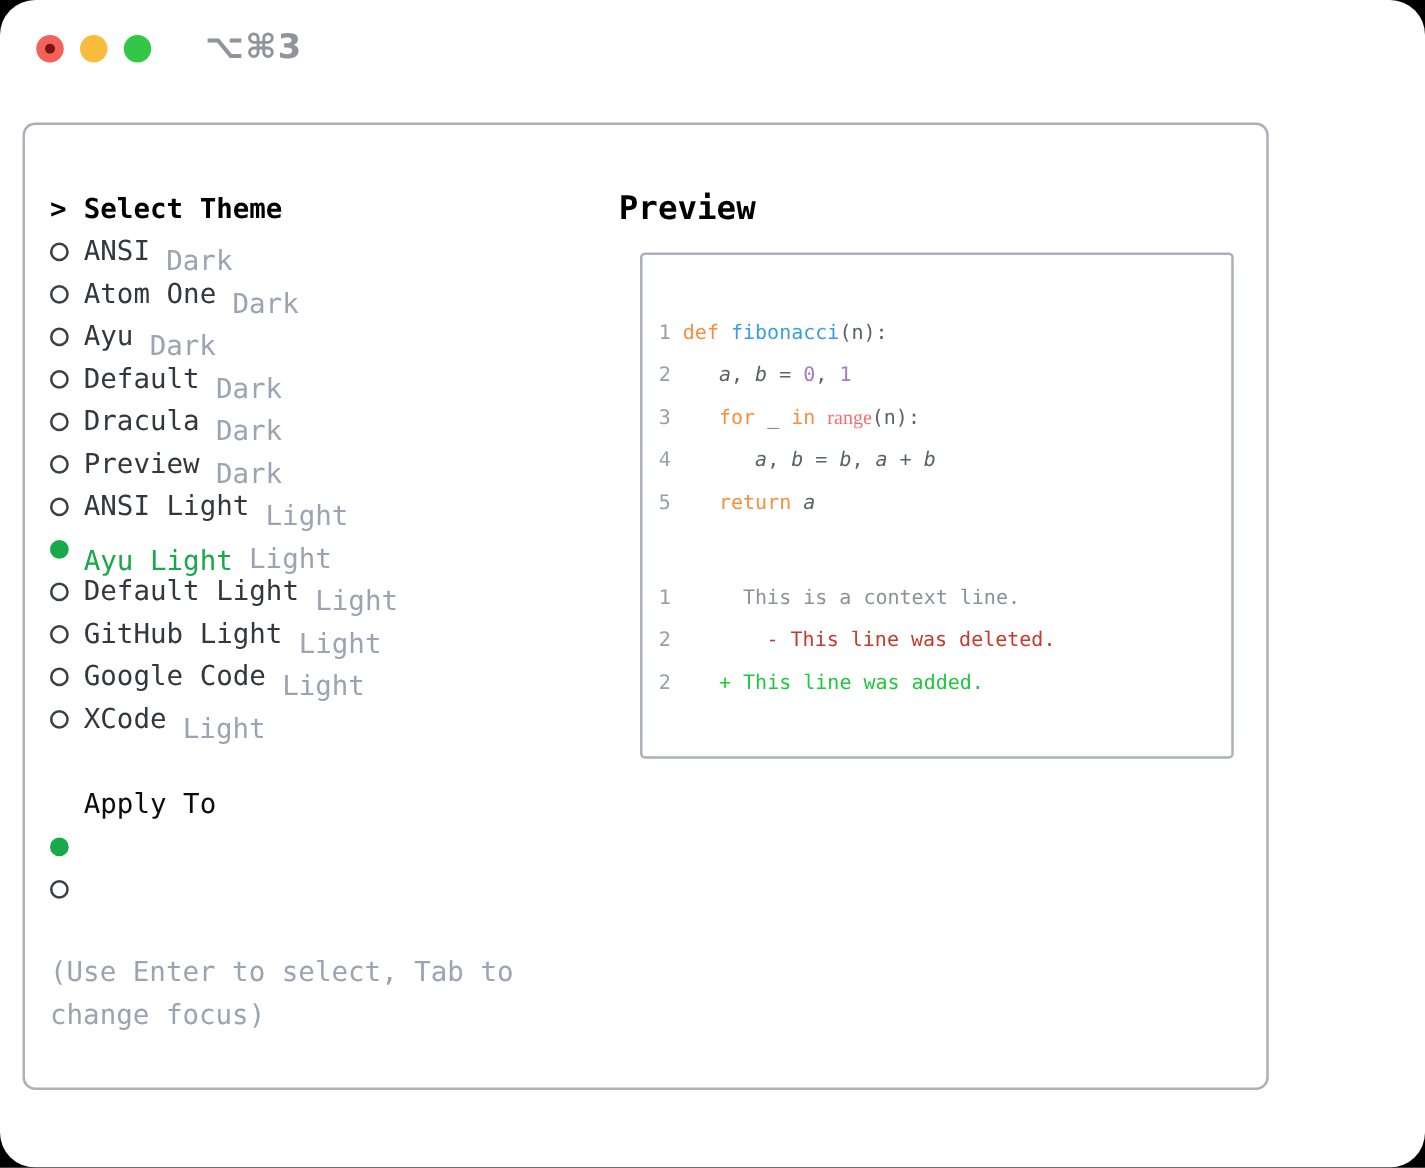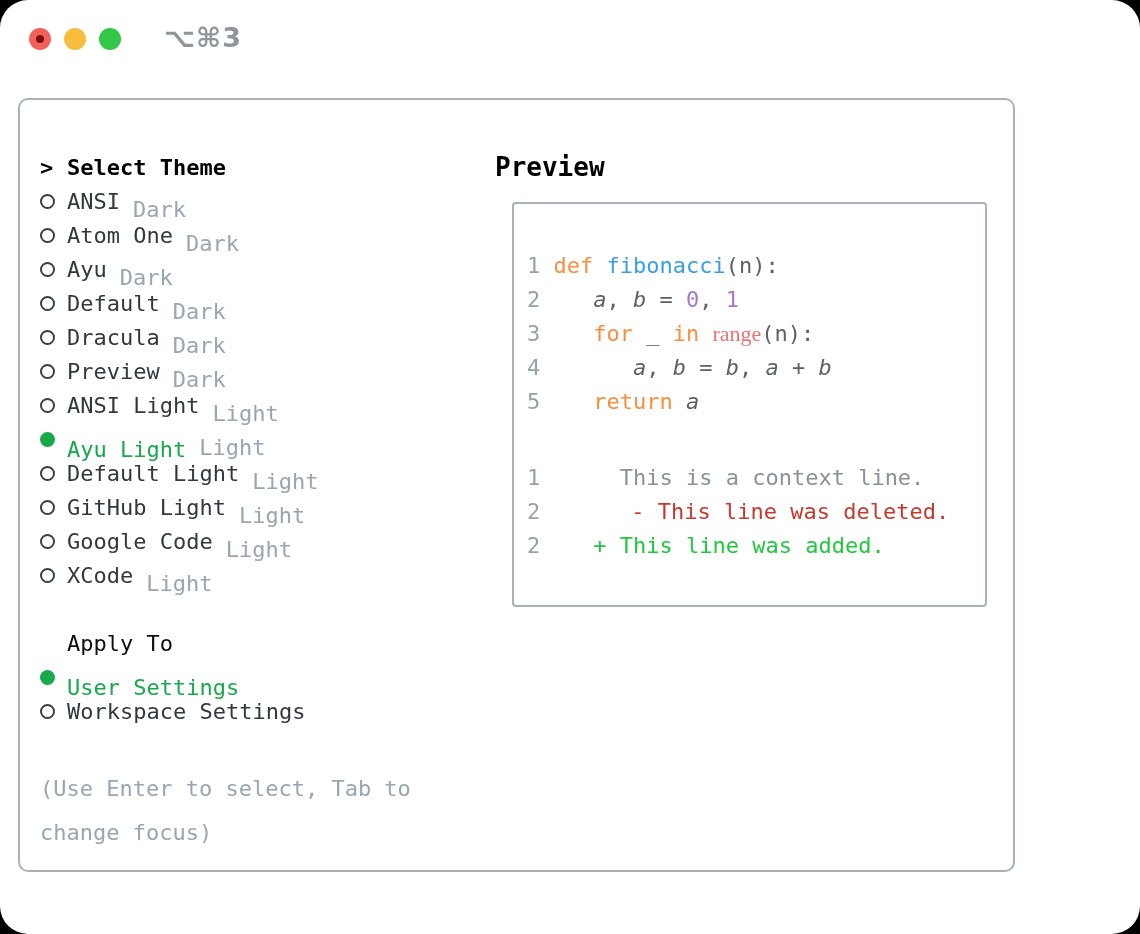--- a/index.html
+++ b/index.html
@@ -36,32 +36,32 @@
   .mk{width:27px;display:flex;align-items:center;flex:none;}
   .mk-char{font-weight:bold;color:#000;}
   .dot{display:inline-block;width:15px;height:15px;border:2px solid #3a4047;border-radius:50%;box-sizing:border-box;}
   .dot.fill{background:var(--accent_green);border-color:var(--accent_green);}
   .lb{white-space:pre;}
   .hdr .lb{font-weight:bold;color:#000;}
   .apply-hdr .lb{color:#0c0d0f;}
   .tg{color:var(--muted_gray);padding-left:13px;white-space:pre;margin-top:16px;}
   .sel .lb{color:var(--accent_green);margin-top:20px;}
   .spacer{height:34px;}
-  .hint-line{height:34px;line-height:34px;color:var(--muted_gray);white-space:pre;margin-top:10px;}
+  .hint-line{height:34px;line-height:34px;color:var(--muted_gray);white-space:pre;}
   
   .preview-title{
     position:absolute;left:475px;top:50px;height:34px;line-height:34px;
     font-size:26px;font-weight:bold;color:#000;
   }
   .pbox{
     position:absolute;left:492px;top:102px;width:475px;height:405px;
     border:2px solid var(--panel_border);border-radius:4px;box-sizing:border-box;
     padding:45px 0 0 13px;overflow:hidden;background:#fff;
   }
-  .cl{height:34px;line-height:34px;font-size:22px;white-space:pre;}
+  .cl{height:34px;line-height:34px;font-size:16px;white-space:pre;}
   .cl.gap{height:42px;}
   .sg-ln{color:var(--line_number);}
   .sg-p{color:var(--code_text);}
   .sg-v{color:var(--code_text);font-style:italic;}
   .sg-kw{color:var(--keyword_orange);}
   .sg-fn{color:var(--function_blue);}
   .sg-rng{color:var(--builtin_coral);font-family:Liberation Serif, serif;}
   .sg-num{color:var(--number_purple);}
   .sg-ctx{color:var(--diff_context);}
   .sg-del{color:var(--diff_deleted);margin-left:38px;}
@@ -179,27 +179,25 @@
       <div class="row apply-hdr">
         <span class="mk"></span>
         <span class="lb">Apply To</span>
       </div>
 
       <div id="apply-list">
           <div class="row item sel">
             <span class="mk">
               <i class="dot fill"></i>
             </span>
-            <span class="lb">User Settings</span>
-          </div>
-          <div class="row item">
-            <span class="mk">
-              <i class="dot"></i>
-            </span>
-            <span class="lb">Workspace Settings</span>
+          </div>
+          <div class="row item">
+            <span class="mk">
+              <i class="dot"></i>
+            </span>
           </div>
         </div>
 
       <div class="spacer"></div>
 
       <div class="hint-line">(Use Enter to select, Tab to</div>
       <div class="hint-line">change focus)</div>
     </div>
 
     <div class="preview-title">Preview</div>

